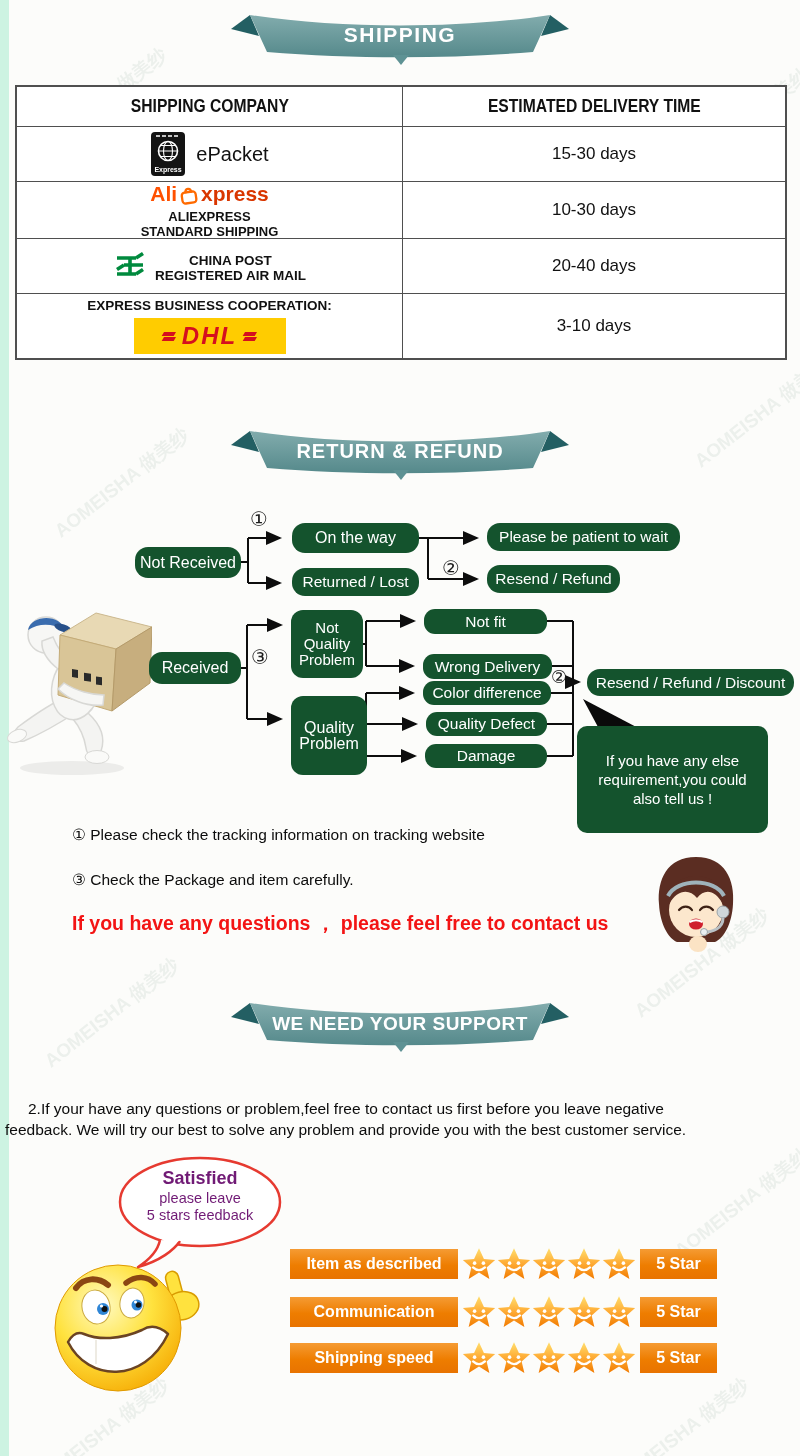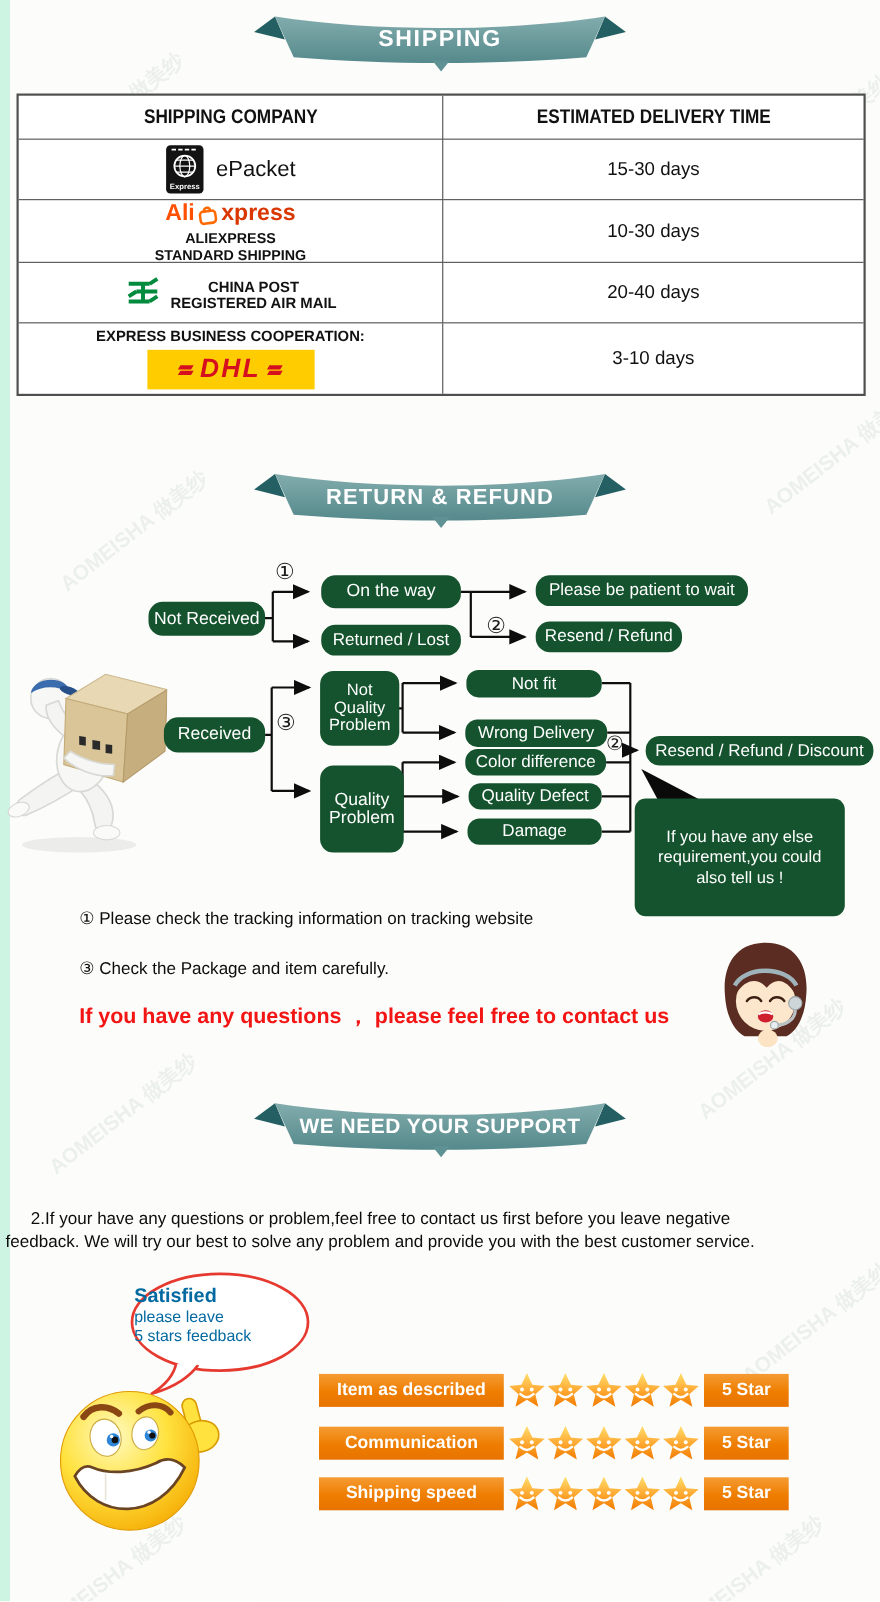--- a/index.html
+++ b/index.html
@@ -29,21 +29,21 @@
         align-items:center;justify-content:center;text-align:center;line-height:1.1;}
   .num{position:absolute;font-size:20px;color:#1c1c1c;
        font-family:"DejaVu Sans",sans-serif;}
   .note{position:absolute;left:72px;font-size:15.5px;color:#0c0c0c;white-space:nowrap;}
   .redline{position:absolute;left:72px;top:910px;font-size:19.5px;font-weight:bold;color:#f31414;white-space:nowrap;}
   .sline{position:absolute;font-size:15.5px;color:#0c0c0c;white-space:nowrap;}
   .orange{position:absolute;height:30px;background:linear-gradient(#f59b33 0%,#ee7d00 55%,#e87300 100%);
           color:#fff;font-weight:bold;font-size:16px;display:flex;align-items:center;justify-content:center;}
   .stars{position:absolute;display:flex;gap:1px;}
   .star{width:34px;height:38px;}
-  .btxt{position:absolute;left:122px;width:156px;color:#0369a1;}
+  .btxt{position:absolute;left:122px;width:156px;text-align:center;color:#701a75;}
 </style>
 </head>
 <body>
 
 <svg width="0" height="0" style="position:absolute" aria-hidden="true">
   <defs>
     <linearGradient id="tealG" x1="0" y1="0" x2="0" y2="1">
       <stop offset="0" stop-color="#82acad"></stop>
         <stop offset="1" stop-color="#55898b"></stop>
     </linearGradient>

